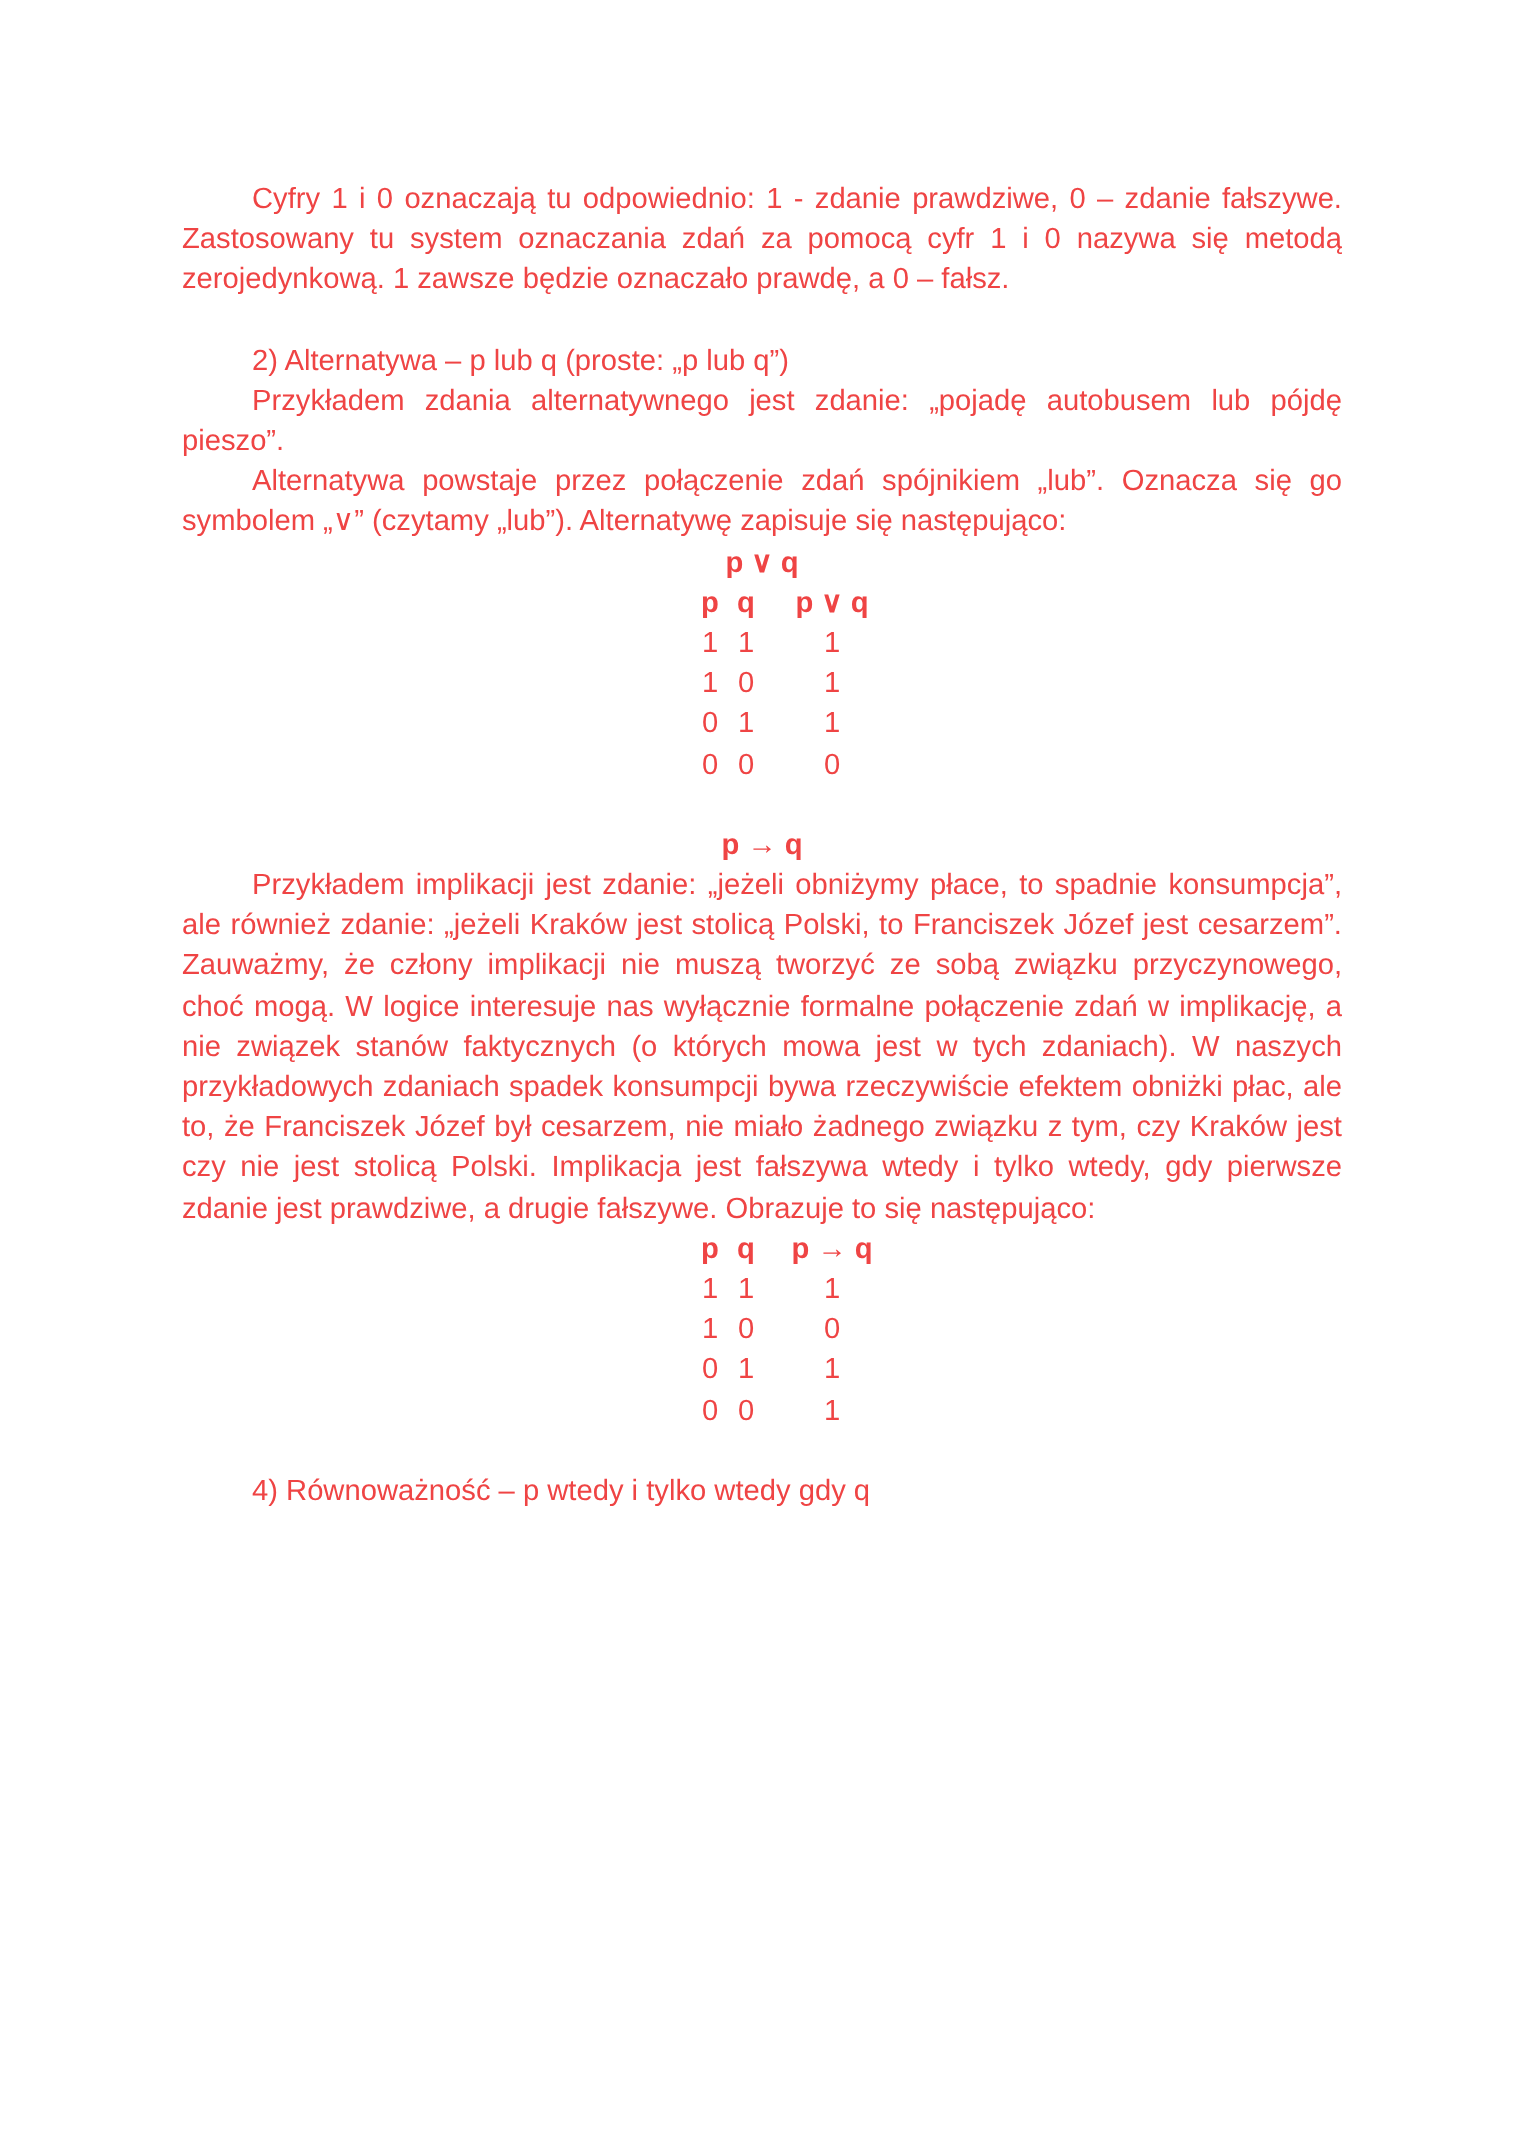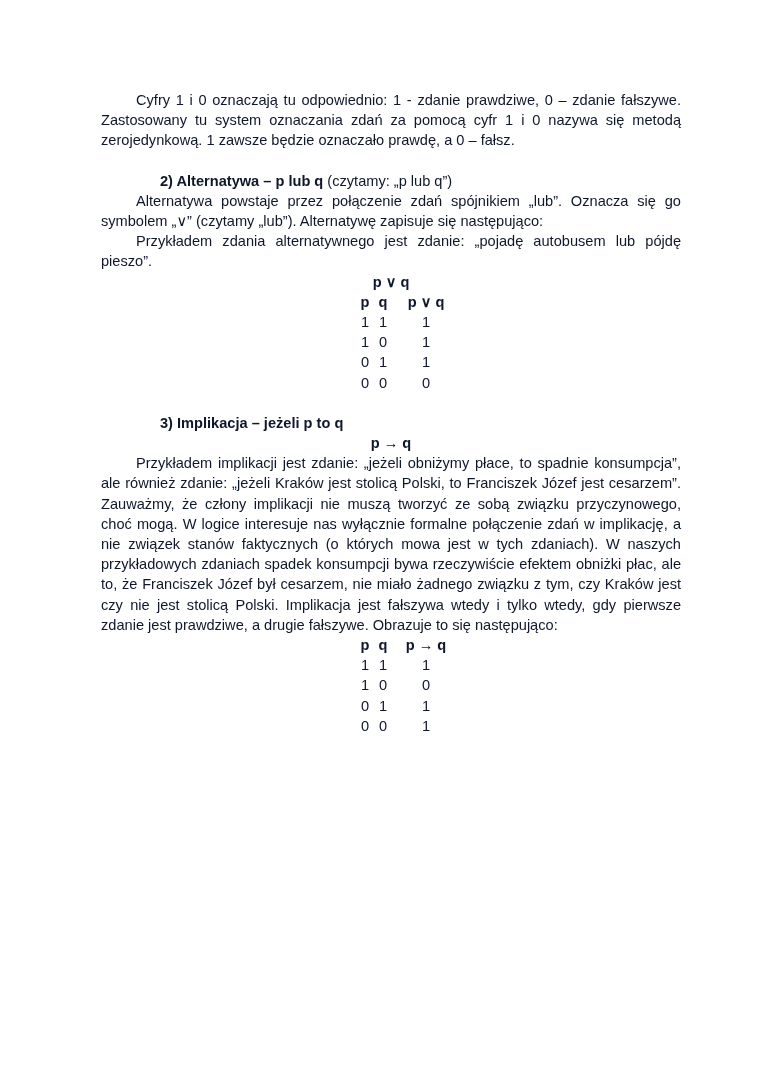--- a/index.html
+++ b/index.html
@@ -1,51 +1,51 @@
 <!DOCTYPE html>
 <html><head>
 <meta charset="utf-8">
 <style>
   html, body { margin: 0; padding: 0; background: #ffffff; }
   body { width: 760px; height: 1075px; position: relative; overflow: hidden; }
   .page {
     position: absolute;
-    left: 101px;
+    left: 91px;
     top: 90px;
     width: 580px;
     font-family: "Liberation Sans", sans-serif;
     font-size: 14.6px;
     line-height: 20.2px;
-    color: #0f172a;
+    color: #ef4444;
   }
   .p { margin: 0; text-align: justify; text-indent: 35px; }
   .gap { height: 20px; }
   .heading { margin: 0; text-indent: 35px; }
-  .heading b { font-weight: bold; margin-left: 24px; }
+  .heading b { font-weight: normal; }
   .formula { margin: 0; text-align: center; font-weight: bold; }
   .tt { margin: 0 auto; border-collapse: collapse; }
   .tt td, .tt th { padding: 0; height: 20.2px; line-height: 20.2px; font-weight: normal; text-align: center; }
   .tt th { font-weight: bold; }
   .tt .c1 { width: 18px; }
   .tt .c2 { width: 18px; }
   .tt .c3 { width: 68px; }
   .tbl-wrap { width: 104px; margin-left: 255px; }
 </style>
 </head>
 <body>
 
 <div class="page">
 
   <p class="p">Cyfry 1 i 0 oznaczają tu odpowiednio: 1 - zdanie prawdziwe, 0 – zdanie fałszywe. Zastosowany tu system oznaczania zdań za pomocą cyfr 1 i 0 nazywa się metodą zerojedynkową. 1 zawsze będzie oznaczało prawdę, a 0 – fałsz.</p>
 
   <div class="gap"></div>
 
-  <p class="heading"><b>2)  Alternatywa – p lub q</b><span> (czytamy: „p lub q”)</span></p>
+  <p class="heading"><b>2)  Alternatywa – p lub q</b><span> (proste: „p lub q”)</span></p>
+  <p class="p">Przykładem zdania alternatywnego jest zdanie: „pojadę autobusem lub pójdę pieszo”.</p>
   <p class="p">Alternatywa powstaje przez połączenie zdań spójnikiem „lub”. Oznacza się go symbolem „∨” (czytamy „lub”). Alternatywę zapisuje się następująco:</p>
-  <p class="p">Przykładem zdania alternatywnego jest zdanie: „pojadę autobusem lub pójdę pieszo”.</p>
   <p class="formula">p ∨ q</p>
 
   <div class="tbl-wrap">
     <table class="tt">
       <tbody>
           <tr>
         <th class="c1">p</th>
         <th class="c2">q</th>
         <th class="c3">p ∨ q</th>
       </tr>
@@ -68,21 +68,20 @@
         <td>0</td>
         <td>0</td>
         <td>0</td>
       </tr>
     </tbody>
       </table>
   </div>
 
   <div class="gap"></div>
 
-  <p class="heading"><b>3) Implikacja – jeżeli p to q</b></p>
   <p class="formula">p  → q</p>
   <p class="p">Przykładem implikacji jest zdanie: „jeżeli obniżymy płace, to spadnie konsumpcja”, ale również zdanie: „jeżeli Kraków jest stolicą Polski, to Franciszek Józef jest cesarzem”. Zauważmy, że człony implikacji nie muszą tworzyć ze sobą związku przyczynowego, choć mogą. W logice interesuje nas wyłącznie formalne połączenie zdań w implikację, a nie związek stanów faktycznych (o których mowa jest w tych zdaniach). W naszych przykładowych zdaniach spadek konsumpcji bywa rzeczywiście efektem obniżki płac, ale to, że Franciszek Józef był cesarzem, nie miało żadnego związku z tym, czy Kraków jest czy nie jest stolicą Polski. Implikacja jest fałszywa wtedy i tylko wtedy, gdy pierwsze zdanie jest prawdziwe, a drugie fałszywe. Obrazuje to się następująco:</p>
 
   <div class="tbl-wrap">
     <table class="tt">
       <tbody>
           <tr>
         <th class="c1">p</th>
         <th class="c2">q</th>
         <th class="c3">p → q</th>
@@ -106,14 +105,15 @@
         <td>0</td>
         <td>0</td>
         <td>1</td>
       </tr>
     </tbody>
       </table>
   </div>
 
   <div class="gap"></div>
 
+  <p class="heading"><b>4) Równoważność – p  wtedy i tylko wtedy gdy  q</b></p>
 
 </div>
 
 </body></html>

